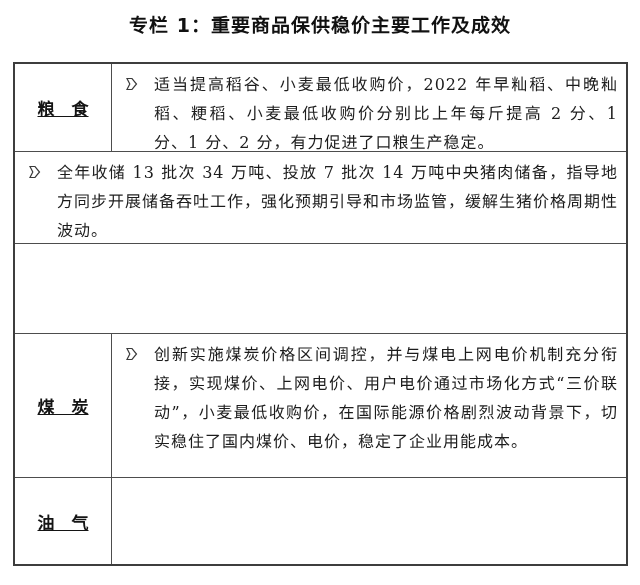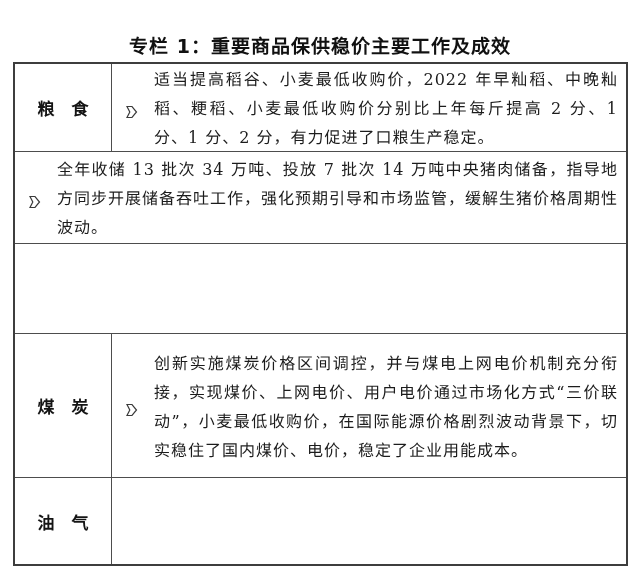--- a/index.html
+++ b/index.html
@@ -11,21 +11,21 @@
     position: relative;
     width: 640px;
     height: 585px;
     background: #ffffff;
     font-family: "DejaVu Serif", "Liberation Serif", serif;
     color: #1c1c1c;
     overflow: hidden;
   }
   .title {
     margin: 0;
-    padding-top: 31px;
+    padding-top: 10px;
     height: 40px;
     text-align: center;
     font-family: "DejaVu Sans", "Liberation Sans", sans-serif;
     font-size: 19px;
     font-weight: bold;
     letter-spacing: 1px;
     color: #111111;
   }
   .table {
     position: absolute;
@@ -56,25 +56,26 @@
     box-sizing: border-box;
     display: flex;
     align-items: center;
     justify-content: center;
   }
   .cat-label {
     font-size: 17px;
     font-weight: bold;
     color: #141414;
     white-space: nowrap;
+    text-decoration: underline;
   }
   .content-cell {
     flex: 1 1 auto;
     display: flex;
-    align-items: center;
+    align-items: flex-start;
     padding: 6px 8px 4px 12px;
     box-sizing: border-box;
   }
   .bullet {
     flex: 0 0 14px;
     width: 14px;
     height: 14px;
     margin-top: 7px;
     margin-right: 16px;
     display: inline-block;

